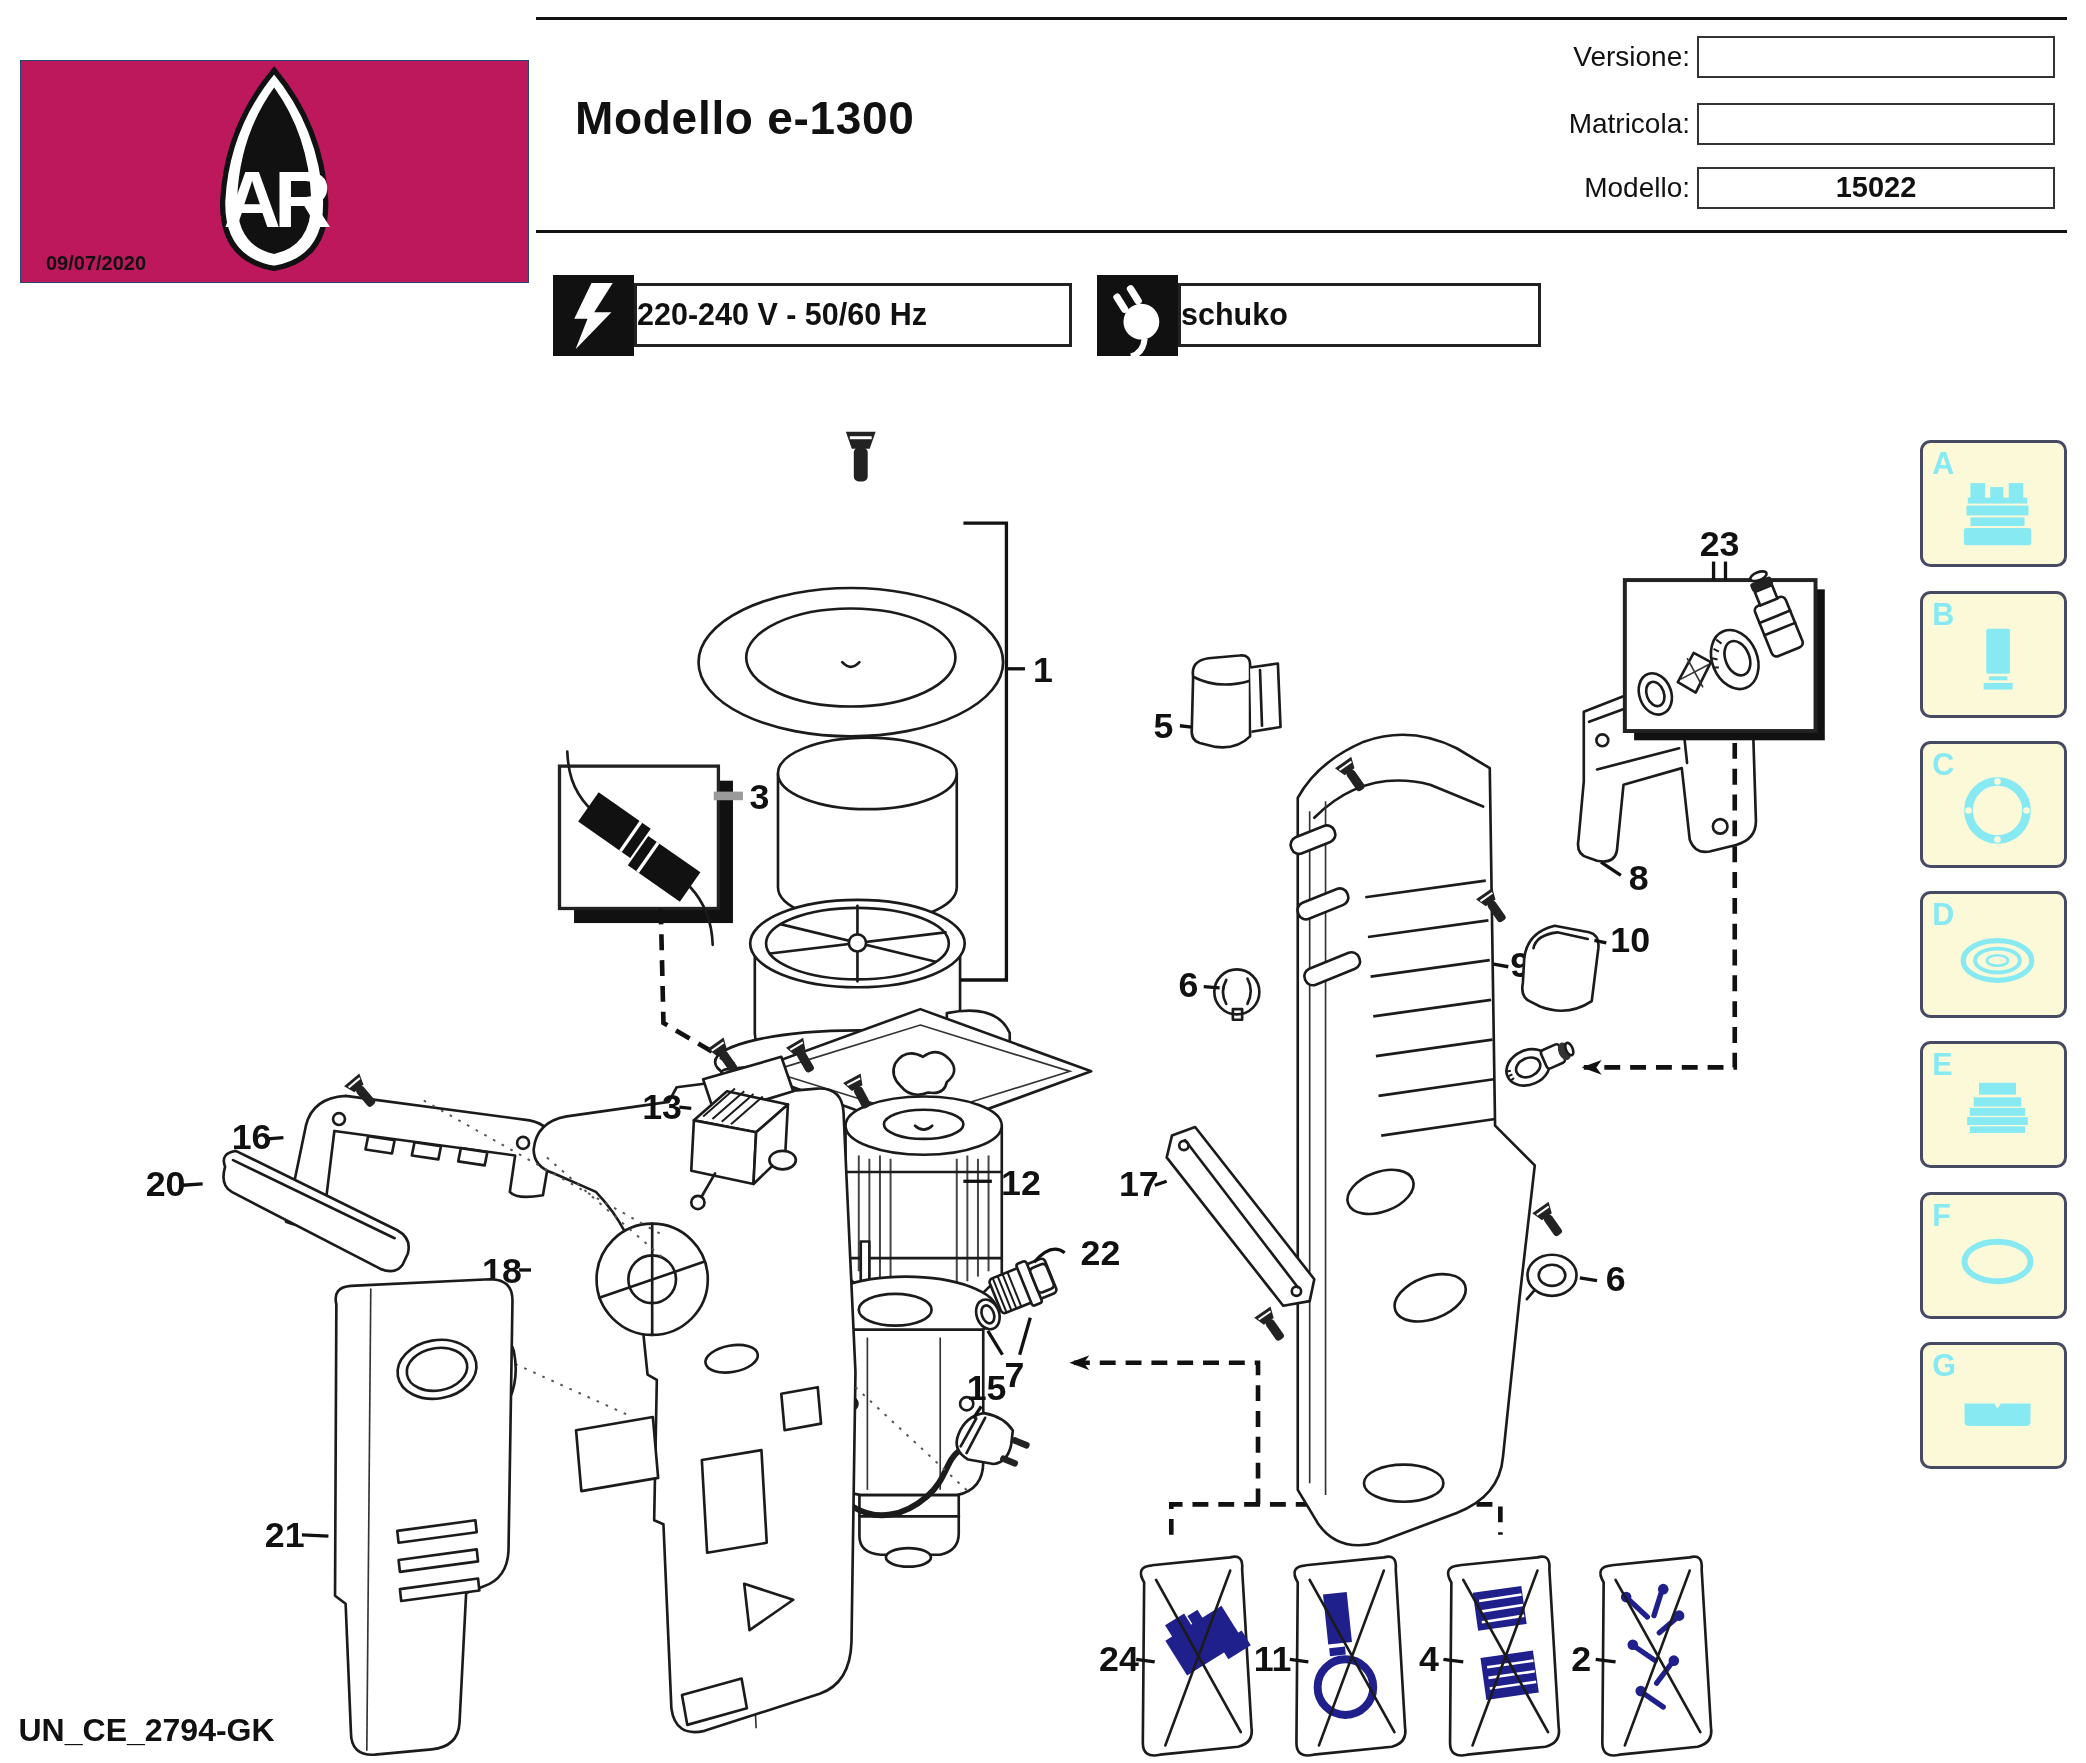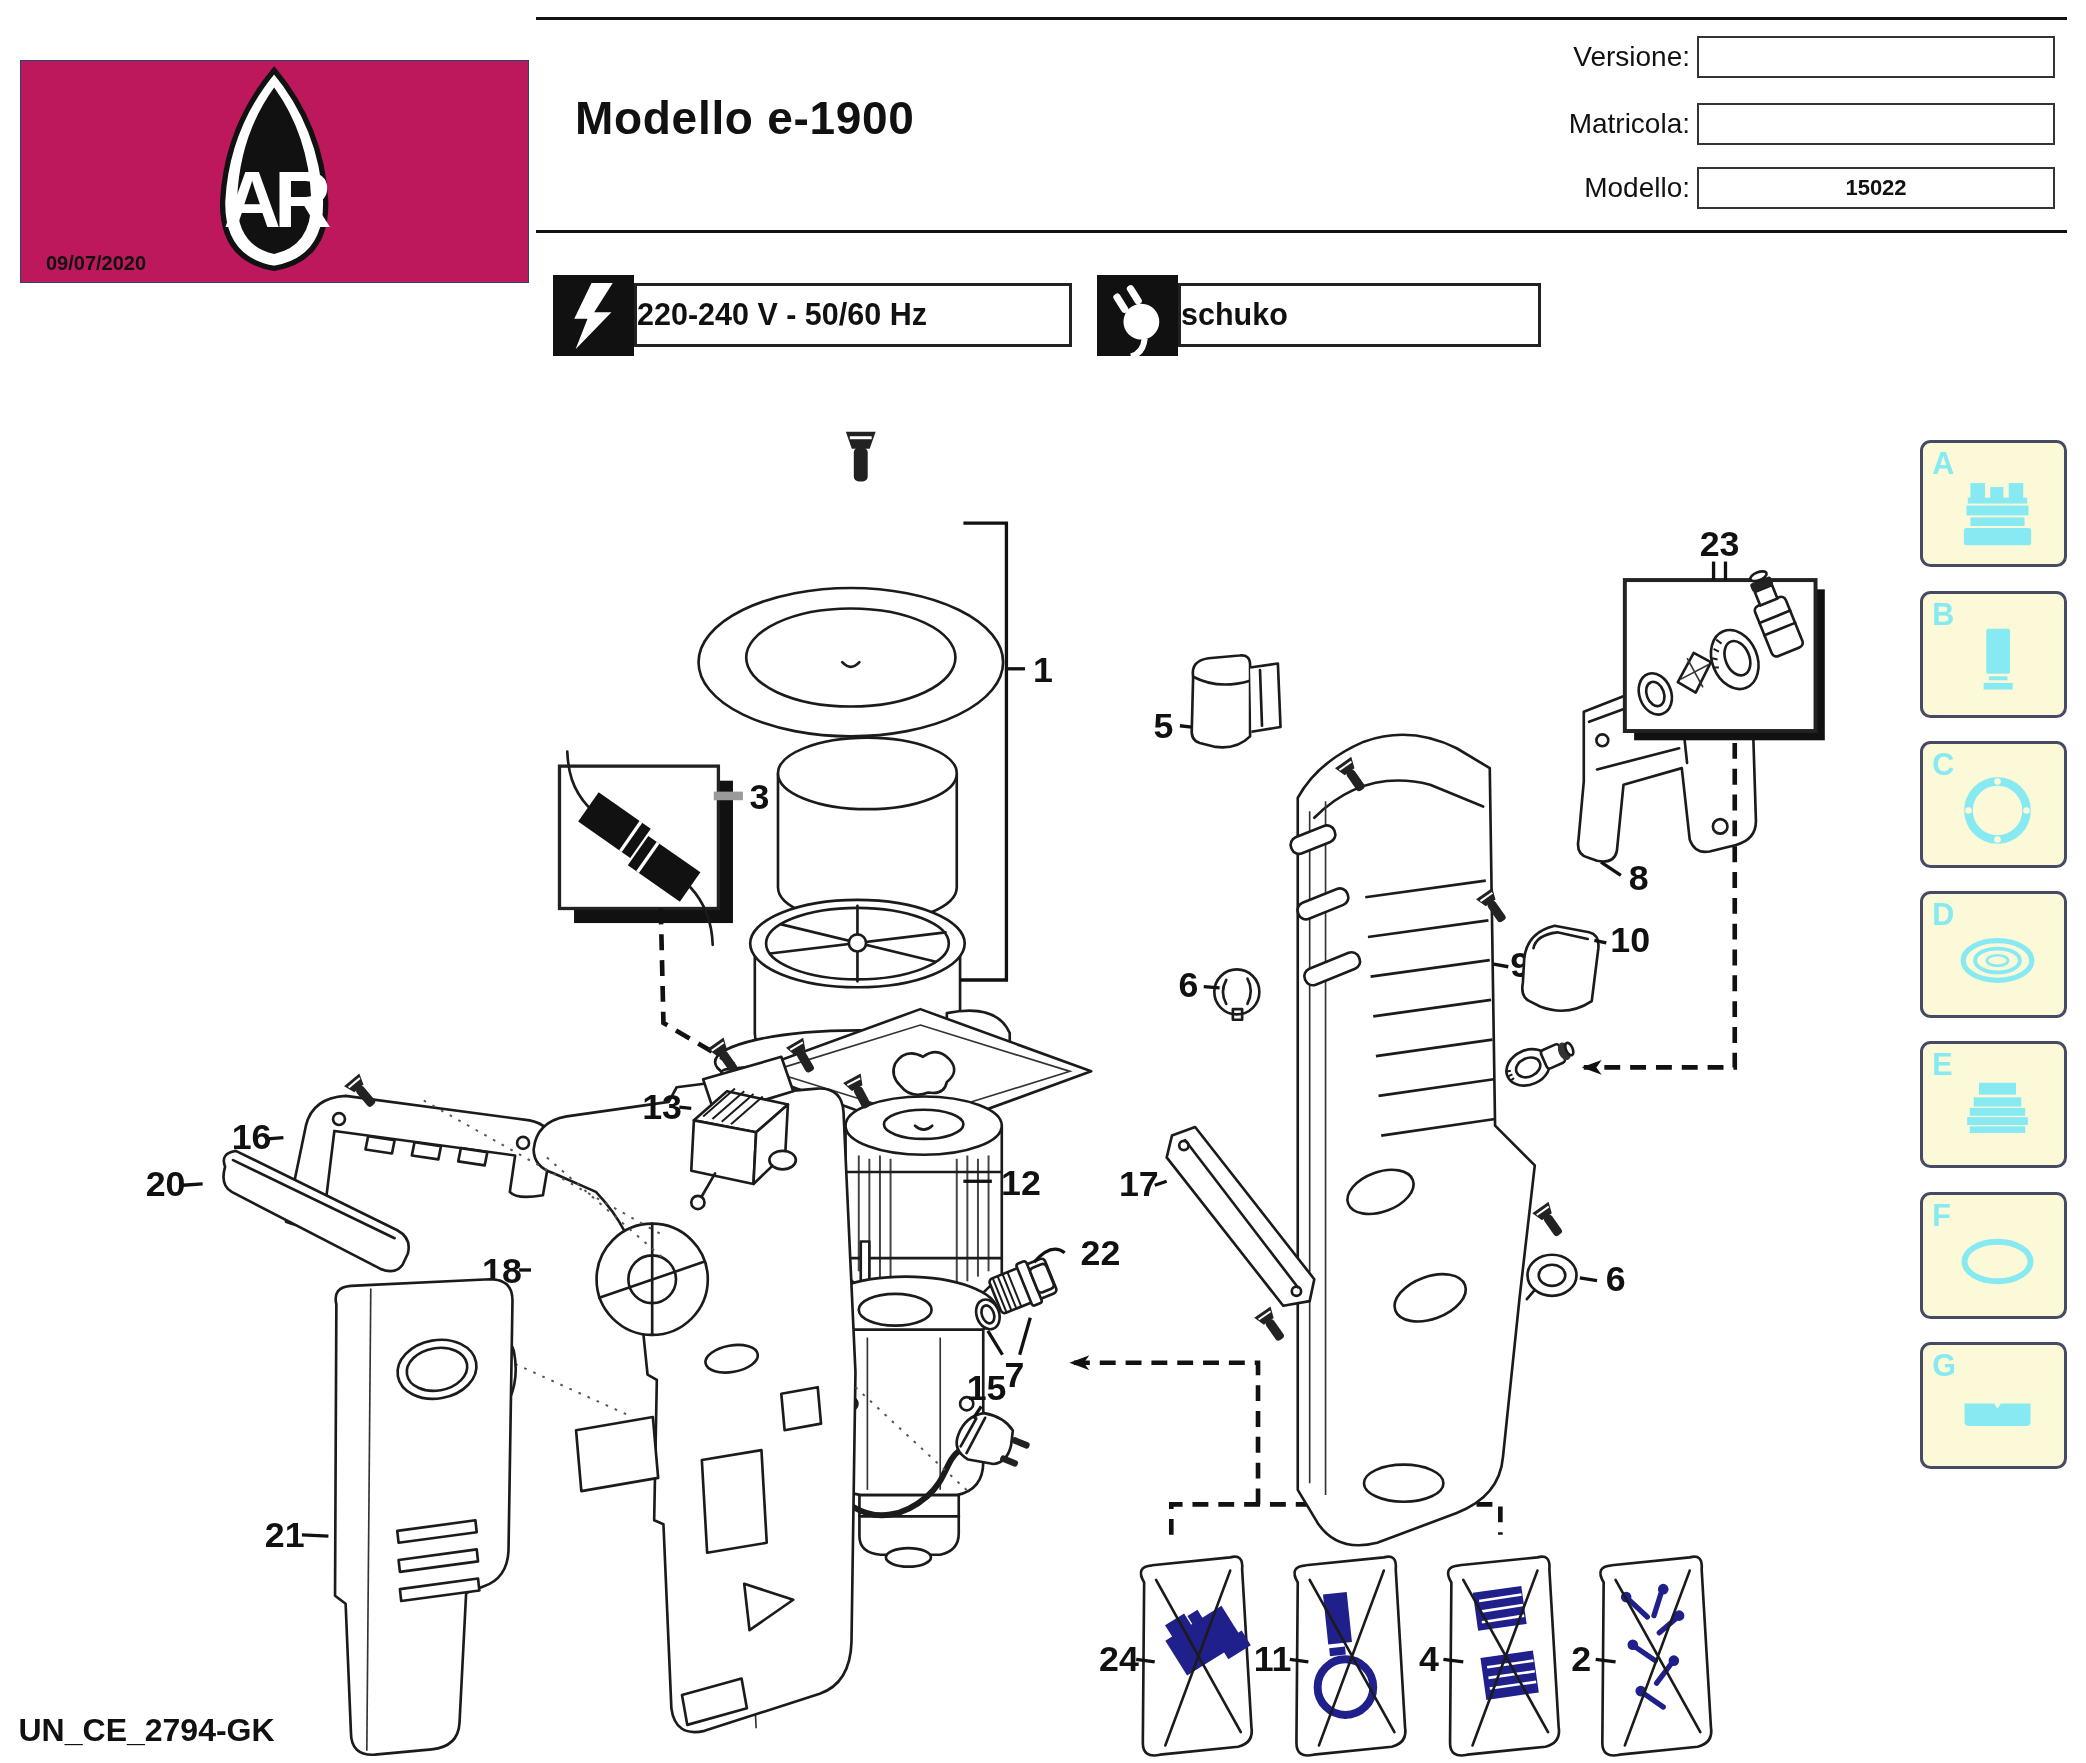--- a/index.html
+++ b/index.html
@@ -8,21 +8,21 @@
   .abs{position:absolute;}
   
   #logo-box{left:20px;top:12px;width:507px;height:221px;background:#be185d;border:1.3px solid #24456f;margin-top:48px;}
   #rule-top{left:536px;top:17px;width:1531px;height:3.3px;background:#111;}
   #rule-bottom{left:536px;top:230px;width:1531px;height:3.3px;background:#111;}
   #title{left:575px;top:91px;font-size:46px;font-weight:bold;letter-spacing:0.7px;}
   .field-row{position:absolute;left:1443px;width:612px;height:42px;}
   .field-label{position:absolute;right:365px;top:5.3px;font-size:28px;}
   .field-box{position:absolute;right:0px;top:0px;width:358px;height:42px;background:#fff;
              border:2.6px solid #333;box-sizing:border-box;text-align:center;
-             font-size:22px;font-weight:bold;line-height:37px;}
+             font-size:29px;font-weight:bold;line-height:37px;}
   #date{left:46px;top:252px;font-size:20px;font-weight:bold;}
   
   .badge-icon{background:#111;width:81px;height:81px;}
   .badge-box{background:#fff;border:3.3px solid #222;box-sizing:border-box;height:64px;
              font-size:30.5px;font-weight:bold;text-align:left;line-height:57px;}
   
   .card{position:absolute;left:1920px;width:147px;height:127px;background:#fcf9d8;
         border:3.3px solid #474a63;border-radius:10.6px;box-sizing:border-box;}
   .card-letter{position:absolute;left:9.3px;top:2.6px;font-size:30.5px;font-weight:bold;color:#87e9f2;}
   .card-icon{position:absolute;left:25px;top:17px;}
@@ -47,21 +47,21 @@
 
   <div id="logo-box" class="abs">
     <svg width="507" height="218" viewBox="0 0 765 330">
       <path d="M382 14 Q310 100 304 212 Q302 300 382 314 Q462 300 460 212 Q454 100 382 14 Z" fill="#fff" stroke="#111" stroke-width="8"></path>
       <path d="M382 40 Q330 112 326 208 Q324 280 382 292 Q440 280 438 208 Q434 112 382 40 Z" fill="#111"></path>
       <text x="382" y="252" text-anchor="middle" font-size="120" font-weight="bold" fill="#fff" style="letter-spacing:-10px">AR</text>
     </svg>
   </div>
   <div id="rule-top" class="abs"></div>
   <div id="rule-bottom" class="abs"></div>
-  <div id="title" class="abs">Modello e-1900</div>
+  <div id="title" class="abs">Modello e-1300</div>
 
   <div class="field-row" style="top:103px;">
     <span class="field-label">Matricola:</span>
     <div class="field-box"></div>
   </div>
   <div class="field-row" style="top:36px;">
     <span class="field-label">Versione:</span>
     <div class="field-box"></div>
   </div>
   <div class="field-row" style="top:167px;">

